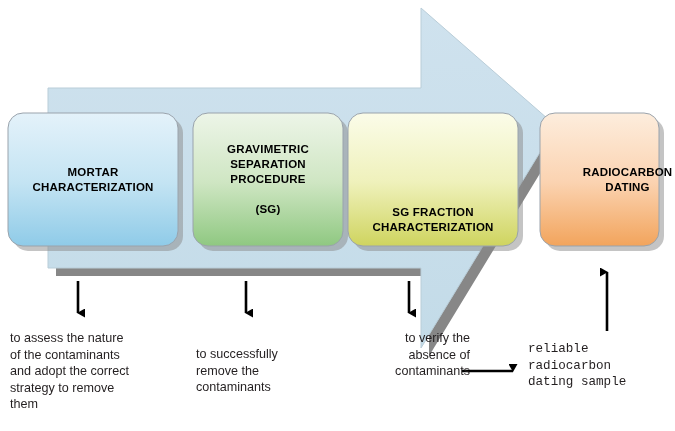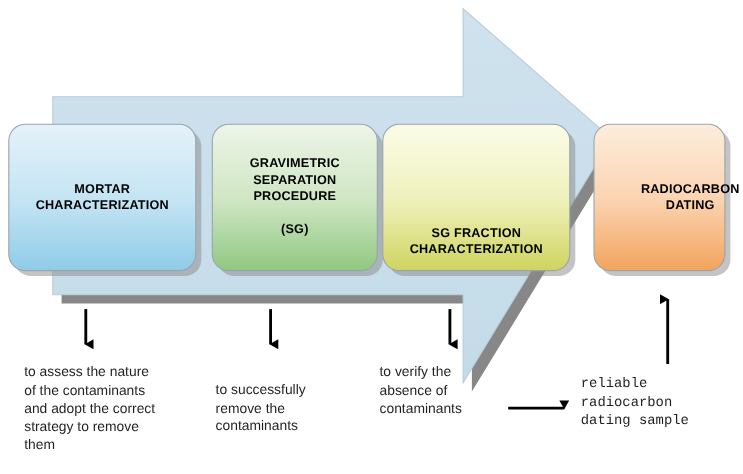--- a/index.html
+++ b/index.html
@@ -33,21 +33,21 @@
     padding:0 6px;
     white-space:pre-line;
   }
   .caption{
     position:absolute;
     font-size:12.6px;
     line-height:16.5px;
     color:#231f20;
     white-space:pre-line;
   }
-  .caption.centered{ text-align:left; }
+  .caption.centered{ text-align:right; }
 </style>
 </head>
 <body>
 
 <svg id="diagram" viewBox="0 0 675 431" xmlns="http://www.w3.org/2000/svg">
   <defs>
     <linearGradient id="gradArrow" x1="0" y1="0" x2="0" y2="1">
       <stop offset="0%" stop-color="#cfe2ee"></stop>
       <stop offset="100%" stop-color="#c3dbe8"></stop>
     </linearGradient>
@@ -126,21 +126,21 @@
 </div>
 <div class="stage-box" style="left:348px;top:113px;width:170px;height:133px;background:transparent;border:none;box-shadow:none;margin-top:40px;">
   <span class="stage-label">SG FRACTION
 CHARACTERIZATION</span>
 </div>
 <div class="stage-box" style="left:540px;top:113px;width:119px;height:133px;background:transparent;border:none;box-shadow:none;margin-left:28px;">
   <span class="stage-label">RADIOCARBON
 DATING</span>
 </div>
 
-<div class="caption" style="left:22px;top:330px;width:180px;">to assess the nature
+<div class="caption" style="left:10px;top:330px;width:180px;">to assess the nature
 of the contaminants
 and adopt the correct
 strategy to remove
 them</div>
 <div class="caption" style="left:196px;top:330px;width:155px;margin-top:16px;">to successfully
 remove the
 contaminants</div>
 <div class="caption centered" style="left:345px;top:330px;width:125px;">to verify the
 absence of
 contaminants</div>

